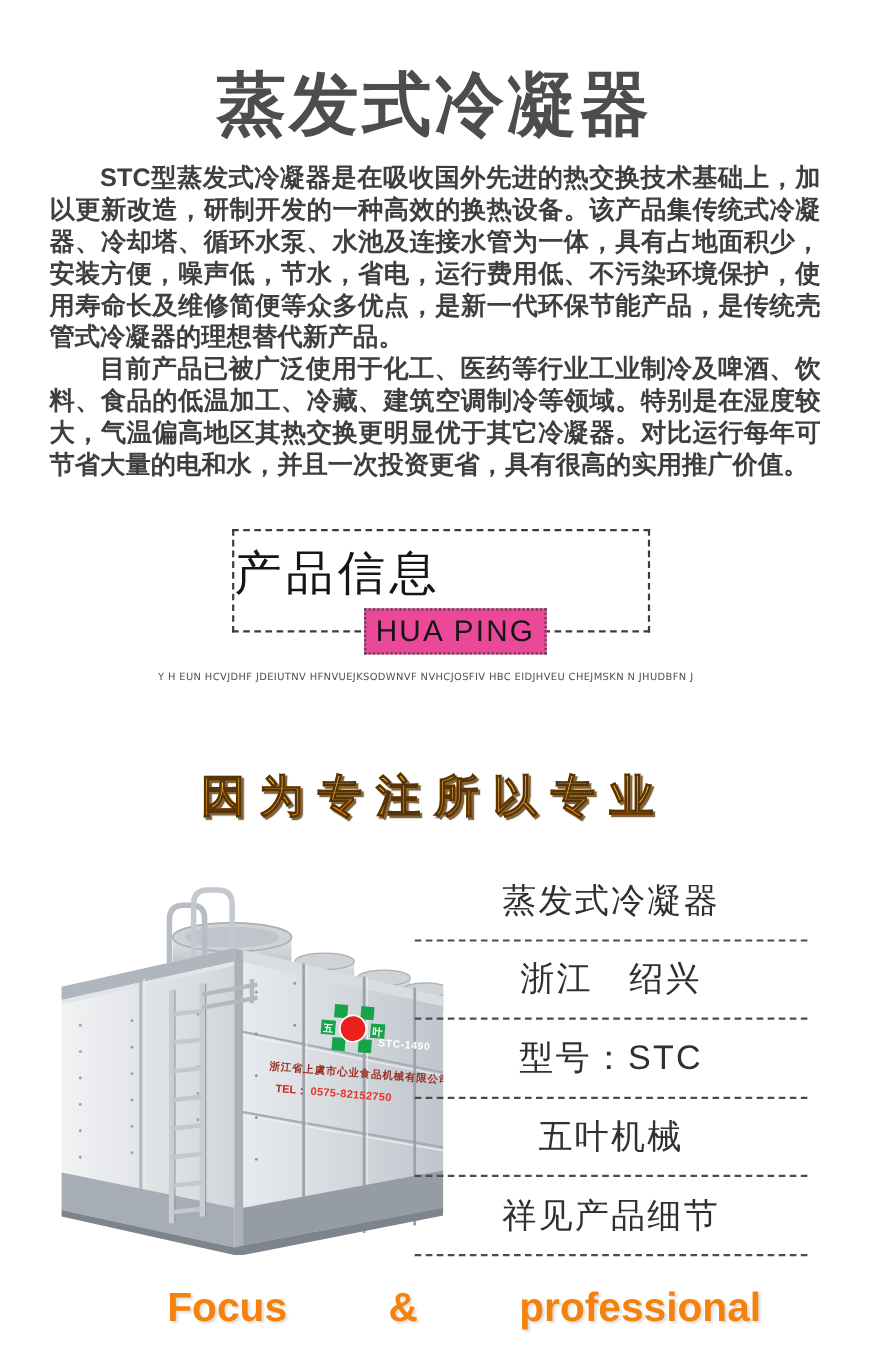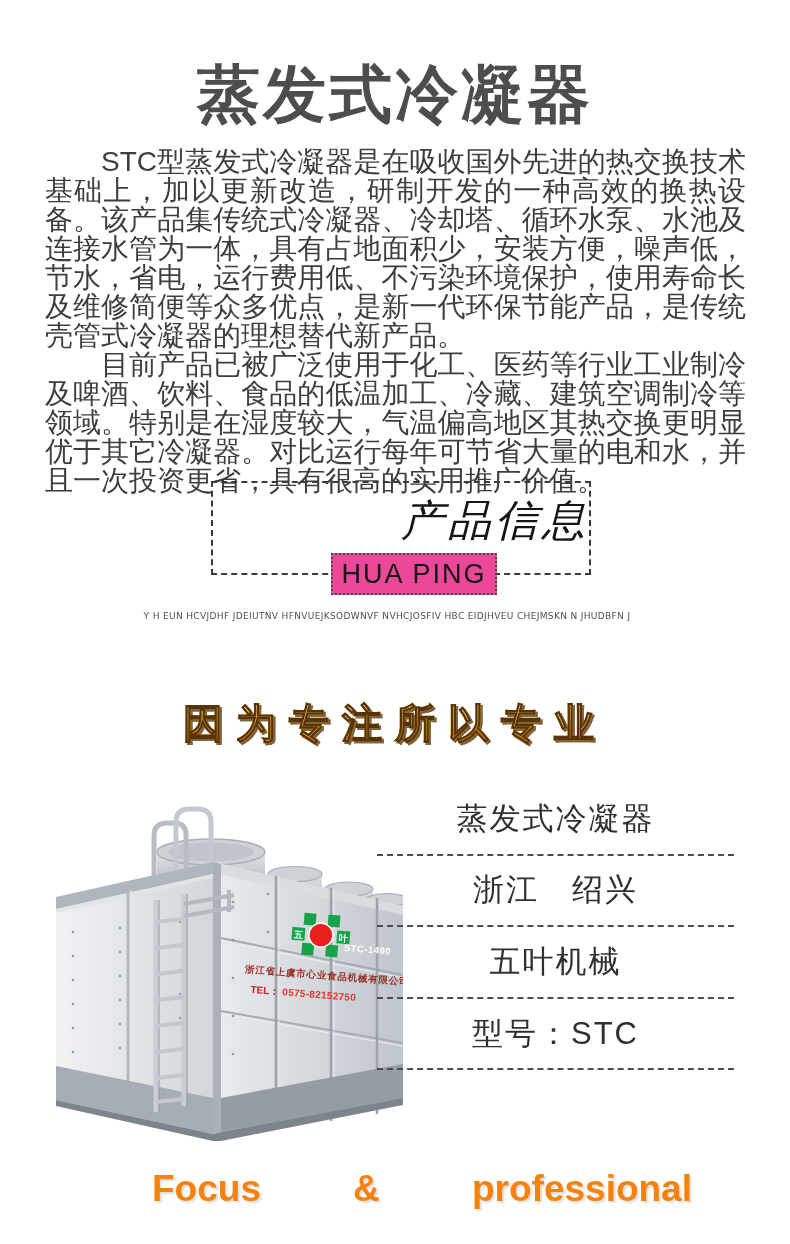--- a/index.html
+++ b/index.html
@@ -10,31 +10,32 @@
     font-family:"Liberation Sans","DejaVu Sans",sans-serif;
   }
   .main-title {
     position:absolute; top:52px; left:0; right:0;
     text-align:center;
     font-family:"Liberation Serif","DejaVu Serif",serif;
     font-size:63px; font-weight:900; color:#4d4d4d; letter-spacing:3px;
   }
   .intro {
     position:absolute; top:147px; left:45px; width:701px;
-    font-size:28px; line-height:29px; color:#3e3e3e;
+    font-size:23px; line-height:29px; color:#3e3e3e;
     text-align:justify;
+    font-weight:bold;
   }
   .intro p { text-indent:2em; }
   .info-box {
     position:absolute; left:211px; top:481px; width:380px; height:94px;
     border:2px dashed #3c3c3c;
   }
   .info-box-title {
-    margin-top:9px; text-align:right;
-    font-size:43px; font-weight:500; color:#151515; letter-spacing:4px;font-style:italic;
+    margin-top:9px; text-align:left;
+    font-size:43px; font-weight:500; color:#151515; letter-spacing:4px;
   }
   .brand-box {
     position:absolute; left:331px; top:553px; width:166px; height:42px;
     background:#ec4899; border:2px dotted #4a4a4a; z-index:2;
     display:flex; align-items:center; justify-content:center;
     font-size:27px; font-weight:500; color:#141414; letter-spacing:2px;
   }
   .fine-print {
     position:absolute; left:0; right:16px; text-align:center;
     font-size:9px; letter-spacing:0.35px; color:#4f4f4f;
@@ -221,22 +222,23 @@
         <path d="M156,122 L206,113"></path>
         <path d="M156,134 L206,125"></path>
         <path d="M201,108 L201,130"></path>
       </g>
     </g>
   </svg>
 
   <div class="spec-list">
     <div class="spec-item">蒸发式冷凝器</div>
     <div class="spec-item">浙江　绍兴</div>
+    <div class="spec-item">型号：STC</div>
     <div class="spec-item">五叶机械</div>
-    <div class="spec-item">型号：STC</div>
+    <div class="spec-item">祥见产品细节</div>
   </div>
 
   <div class="footer">
     <span>Focus</span>
     <span>&amp;</span>
     <span>professional</span>
   </div>
 
 </div>
 

